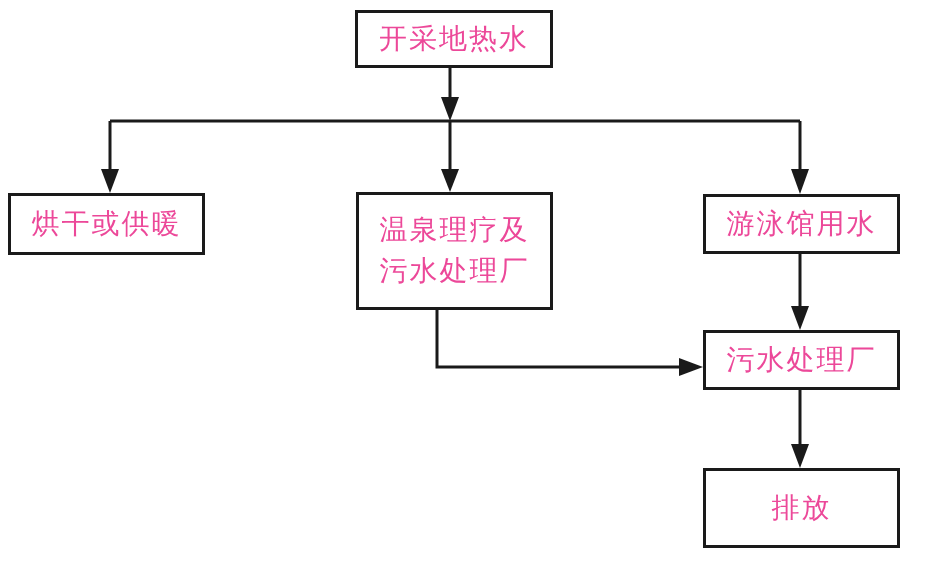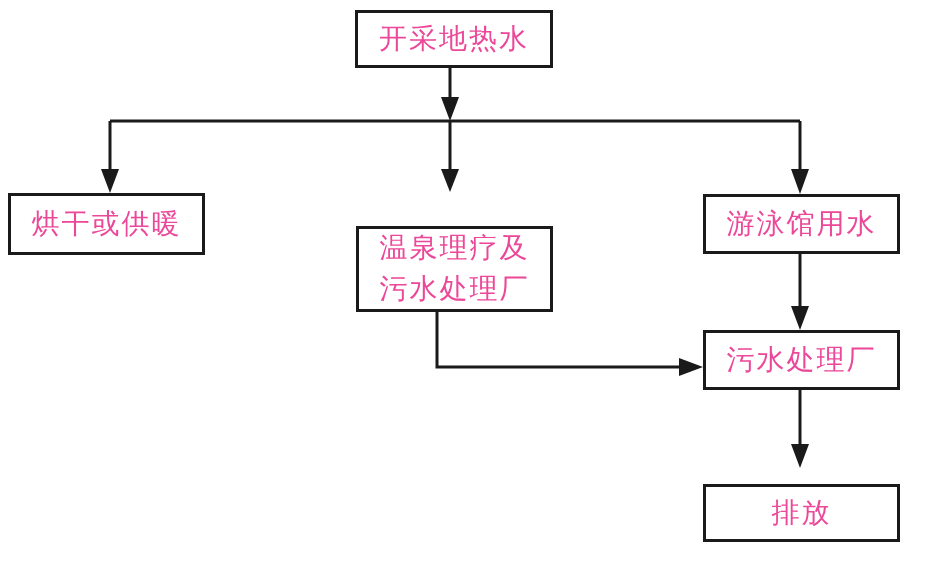--- a/index.html
+++ b/index.html
@@ -37,24 +37,24 @@
     line-height: 1.45;
     text-align: center;
     white-space: nowrap;
   }
   .node span {
     display: block;
   }
   
   .node-source    { left: 355px; top: 10px;  width: 198px; height: 58px;  }
   .node-drying    { left: 8px;   top: 193px; width: 197px; height: 62px;  }
-  .node-spa       { left: 356px; top: 192px; width: 197px; height: 86px; margin-top: 34px; }
+  .node-spa       { left: 356px; top: 192px; width: 197px; height: 118px; }
   .node-fish      { left: 703px; top: 194px; width: 197px; height: 60px;  }
   .node-sewage    { left: 703px; top: 330px; width: 197px; height: 60px;  }
-  .node-discharge { left: 703px; top: 468px; width: 197px; height: 58px; margin-top: 16px;  }
+  .node-discharge { left: 703px; top: 468px; width: 197px; height: 80px;  }
 </style>
 </head>
 <body>
 
 <div class="canvas">
 
   <svg class="edges-layer" width="950" height="580" viewBox="0 0 950 580">
     <g stroke="#1a1a1a" stroke-width="3" fill="none">
 
       <g>

